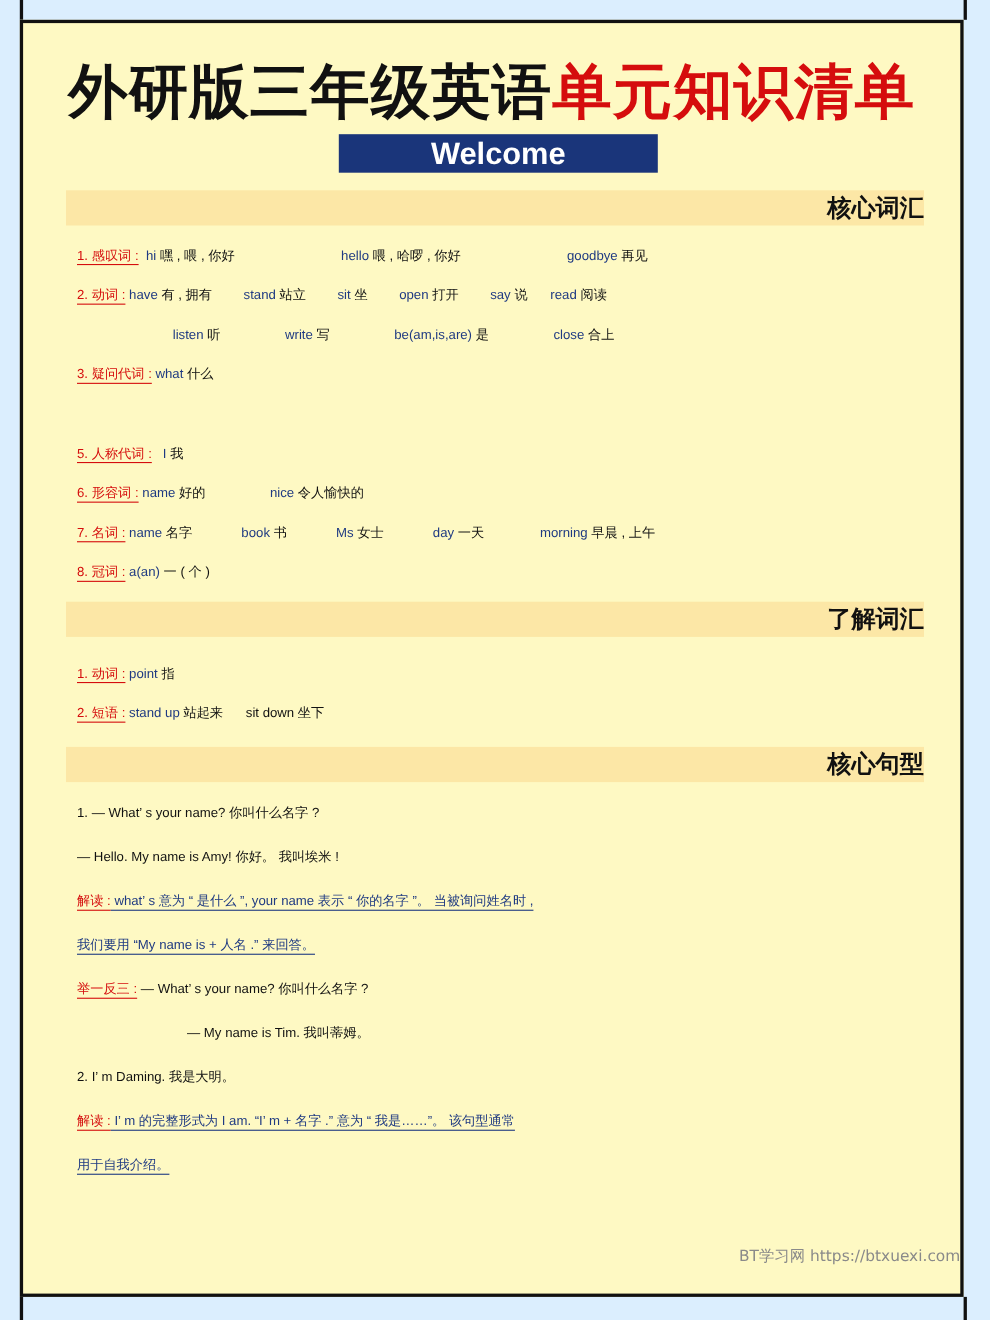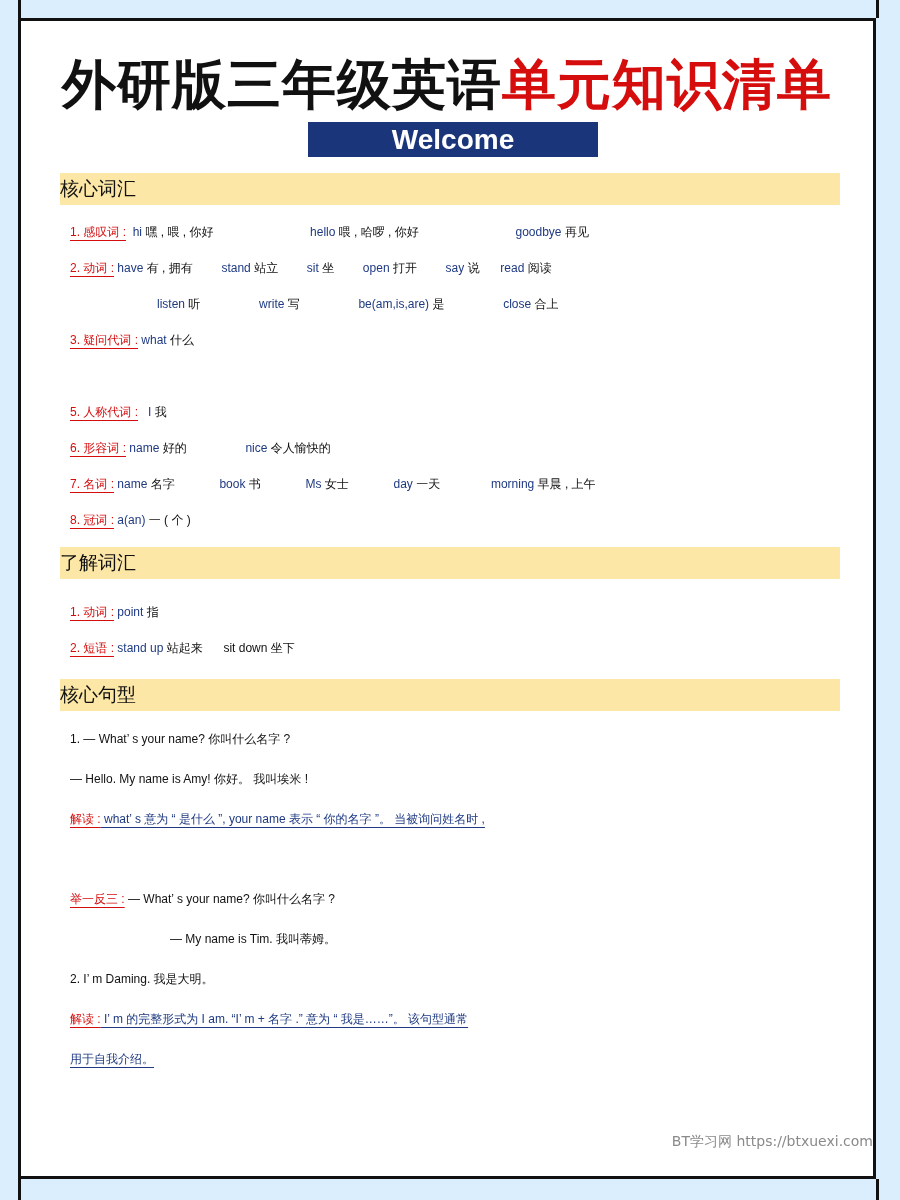--- a/index.html
+++ b/index.html
@@ -3,21 +3,21 @@
 <meta charset="utf-8">
 <style>
   html, body { margin:0; padding:0; }
   body {
     width:900px; height:1200px; position:relative; overflow:hidden;
     background:#dbeefe;
     font-family:"Liberation Sans","DejaVu Sans",sans-serif;
   }
   .page {
     position:absolute; left:18px; top:18px; width:858px; height:1161px;
-    background:#ffffff;
+    background:#fef9c3;
     border-left:3px solid #111; border-right:3px solid #111;
     border-top:3px solid #111; border-bottom:3px solid #111;
     box-sizing:border-box;
     padding-left:16px;
   }
   .frame-top { position:absolute; left:18px; top:0; width:3px; height:18px; background:#111; }
   .frame-top.r { left:876px; }
   .frame-bot { position:absolute; left:18px; top:1179px; width:3px; height:21px; background:#111; }
   .frame-bot.r { left:876px; }
   .title {
@@ -26,22 +26,22 @@
   }
   .title .black { color:#111; }
   .title .red { color:#d50d0d; }
   .unit {
     position:absolute; left:287px; top:101px; width:290px; height:35px;
     background:#1a357a; color:#fff; text-align:center;
     font-size:28px; font-weight:bold; line-height:35px;
   }
   .band {
     position:absolute; left:39px; width:780px; height:32px;
-    background:#fce7a6; text-align:left;
-    font-size:19px; font-weight:normal; color:#111; line-height:32px;
+    background:#fce7a6; text-align:right;
+    font-size:22px; font-weight:bold; color:#111; line-height:32px;
   }
   .row {
     position:absolute; left:49px; font-size:12px; line-height:26px; color:#111; white-space:nowrap;
   }
   .lbl { color:#d50d0d; text-decoration:underline; text-underline-offset:4px; }
   .en { color:#1f3a82; }
   .cn { color:#111; }
   .gap { display:inline-block; }
   .note { color:#1f3a82; text-decoration:underline; text-underline-offset:4px;margin-top:40px; }
   .watermark {
@@ -142,20 +142,23 @@
     <span class="cn">sit down 坐下</span>
   </div>
 
   <div class="band" style="top:658px">核心句型</div>
 
   <div class="row" style="top:705px">1. — What’ s your name? 你叫什么名字 ?</div>
   <div class="row" style="top:745px">— Hello. My name is Amy! 你好。 我叫埃米 !</div>
   <div class="row" style="top:785px">
     <span class="lbl">解读 :</span><span class="note"> what’ s 意为 “ 是什么 ”, your name 表示 “ 你的名字 ”。 当被询问姓名时 ,</span>
   </div>
+  <div class="row" style="top:825px">
+    <span class="note">我们要用 “My name is + 人名 .” 来回答。</span>
+  </div>
   <div class="row" style="top:865px">
     <span class="lbl">举一反三 :</span><span class="cn"> — What’ s your name? 你叫什么名字 ?</span>
   </div>
   <div class="row" style="top:905px; left:149px">— My name is Tim. 我叫蒂姆。</div>
 
   <div class="row" style="top:945px">2. I’ m Daming. 我是大明。</div>
   <div class="row" style="top:985px">
     <span class="lbl">解读 :</span><span class="note"> I’ m 的完整形式为 I am. “I’ m + 名字 .” 意为 “ 我是……”。 该句型通常</span>
   </div>
   <div class="row" style="top:1025px">

